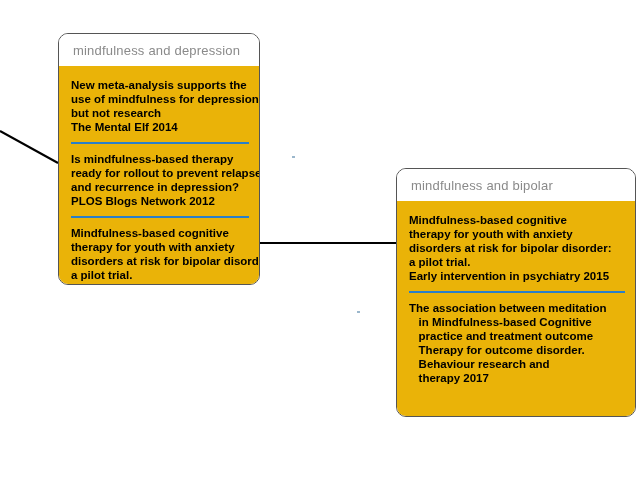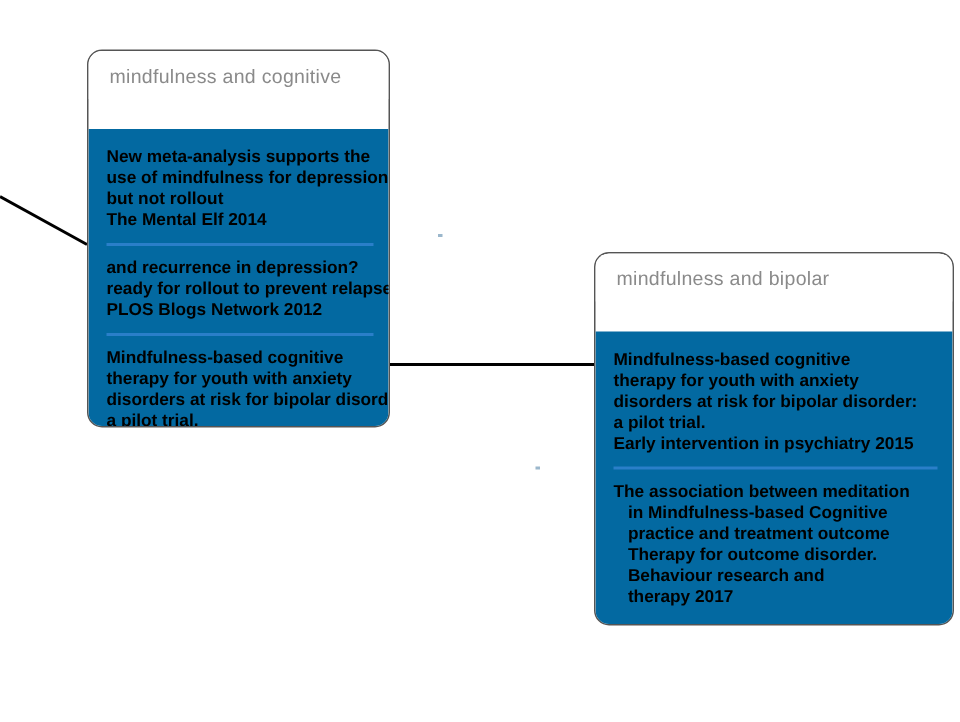--- a/index.html
+++ b/index.html
@@ -37,23 +37,22 @@
   }
   .node-header {
     box-sizing: border-box;
     padding: 9px 12px 8px 14px;
     font-size: 13px;
     color: #8a8a8a;
     background: #ffffff;
     letter-spacing: 0.2px;
   }
   .node-body {
-    background: #0369a1;
+    background: #eab308;
     padding: 6px 0 8px 0;
-    margin-top: 20px;
   }
   .entry {
     padding: 6px 10px 6px 12px;
     font-size: 11.5px;
     line-height: 14px;
     color: #000000;
     font-weight: bold;
   }
   .entry-line {
     display: block;
@@ -78,35 +77,36 @@
 
   <svg class="connector-svg" viewBox="0 0 640 481">
     <line x1="0" y1="131" x2="58" y2="163" stroke="#000000" stroke-width="2"></line>
     <line x1="259" y1="243" x2="396" y2="243" stroke="#000000" stroke-width="2"></line>
   </svg>
 
   <div class="dot" style="left:292px; top:156px;"></div>
   <div class="dot" style="left:357px; top:311px;"></div>
 
   <div class="node" style="left:58px; top:33px; width:202px; height:252px;">
-    <div class="node-header">mindfulness and cognitive</div>
+    <div class="node-header">mindfulness and depression</div>
     <div class="node-body">
 
       <div class="entry">
         <span class="entry-line">New meta-analysis supports the</span>
         <span class="entry-line">use of mindfulness for depression,</span>
-        <span class="entry-line">but not rollout</span>
+        <span class="entry-line">but not research</span>
         <span class="entry-line">The Mental Elf 2014</span>
       </div>
 
       <div class="divider"></div>
 
       <div class="entry">
+        <span class="entry-line">Is mindfulness-based therapy</span>
+        <span class="entry-line">ready for rollout to prevent relapse</span>
         <span class="entry-line">and recurrence in depression?</span>
-        <span class="entry-line">ready for rollout to prevent relapse</span>
         <span class="entry-line">PLOS Blogs Network 2012</span>
       </div>
 
       <div class="divider"></div>
 
       <div class="entry">
         <span class="entry-line">Mindfulness-based cognitive</span>
         <span class="entry-line">therapy for youth with anxiety</span>
         <span class="entry-line">disorders at risk for bipolar disorder:</span>
         <span class="entry-line">a pilot trial.</span>

